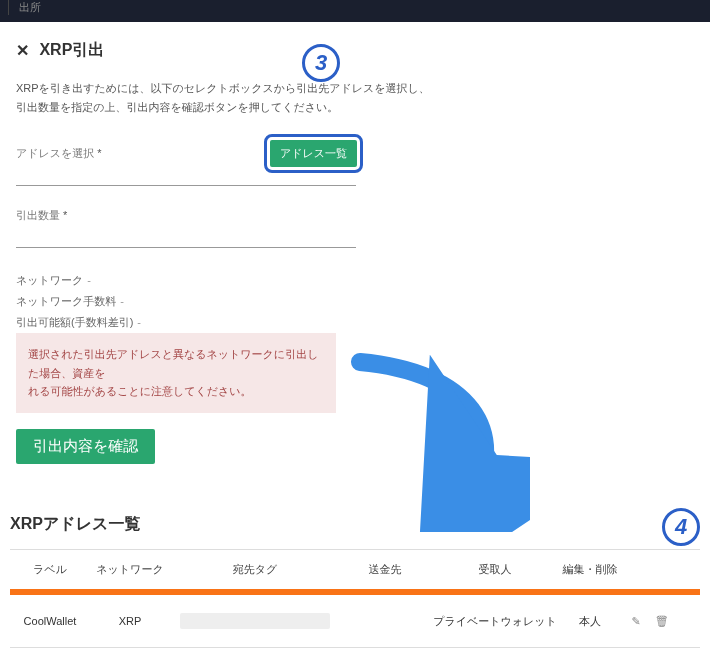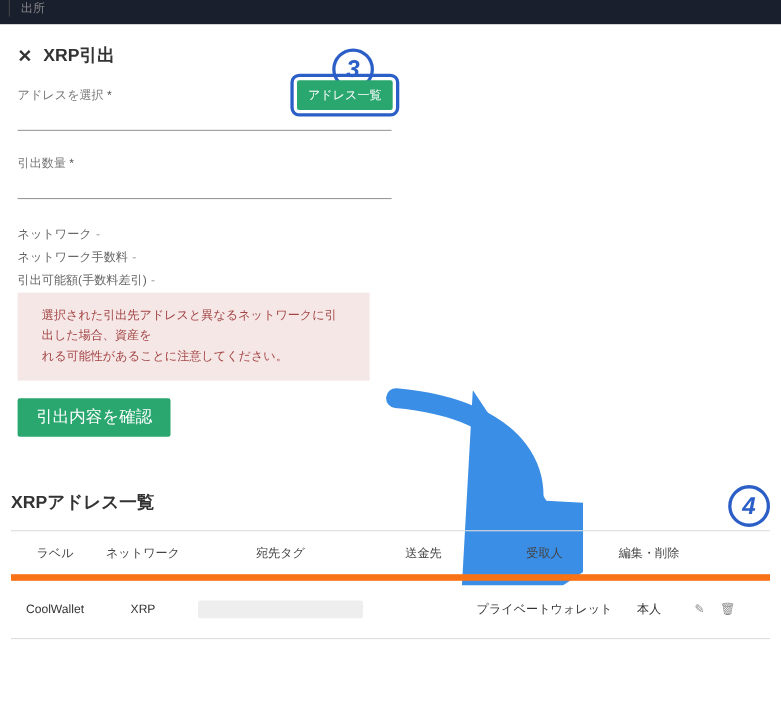--- a/index.html
+++ b/index.html
@@ -91,21 +91,21 @@
   .info-list .dash { margin-left: 4px; color: #999; }
   .note-red {
     color: #c23;
     font-size: 10px;
     margin: 10px 0 12px 0;
   }
   .warn-box {
     background: #f6e7e7;
     color: #a34545;
     font-size: 11px;
-    padding: 12px 22px;
+    padding: 12px 12px;
     line-height: 1.7;
     margin-bottom: 16px;
     width: 320px;
   }
   .confirm-btn {
     background: #2aa66f;
     color: #fff;
     border: none;
     padding: 8px 17px;
     font-size: 15px;
@@ -191,20 +191,24 @@
 </div>
 
 <div class="content">
   <div class="badge badge3">3</div>
 
   <div class="title-row">
     <span class="close-x">✕</span>
     <span class="title">XRP引出</span>
   </div>
 
+  <div class="desc">
+    <span>XRPを引き出すためには、以下のセレクトボックスから引出先アドレスを選択し、</span><br>
+    <span>引出数量を指定の上、引出内容を確認ボタンを押してください。</span>
+  </div>
 
   <div class="field">
     <label class="field-label">
       <span>アドレスを選択</span> <span class="req">*</span>
     </label>
     <input class="underline-input" style="">
     <button class="addr-list-btn">アドレス一覧</button>
   </div>
 
   <div class="field">

